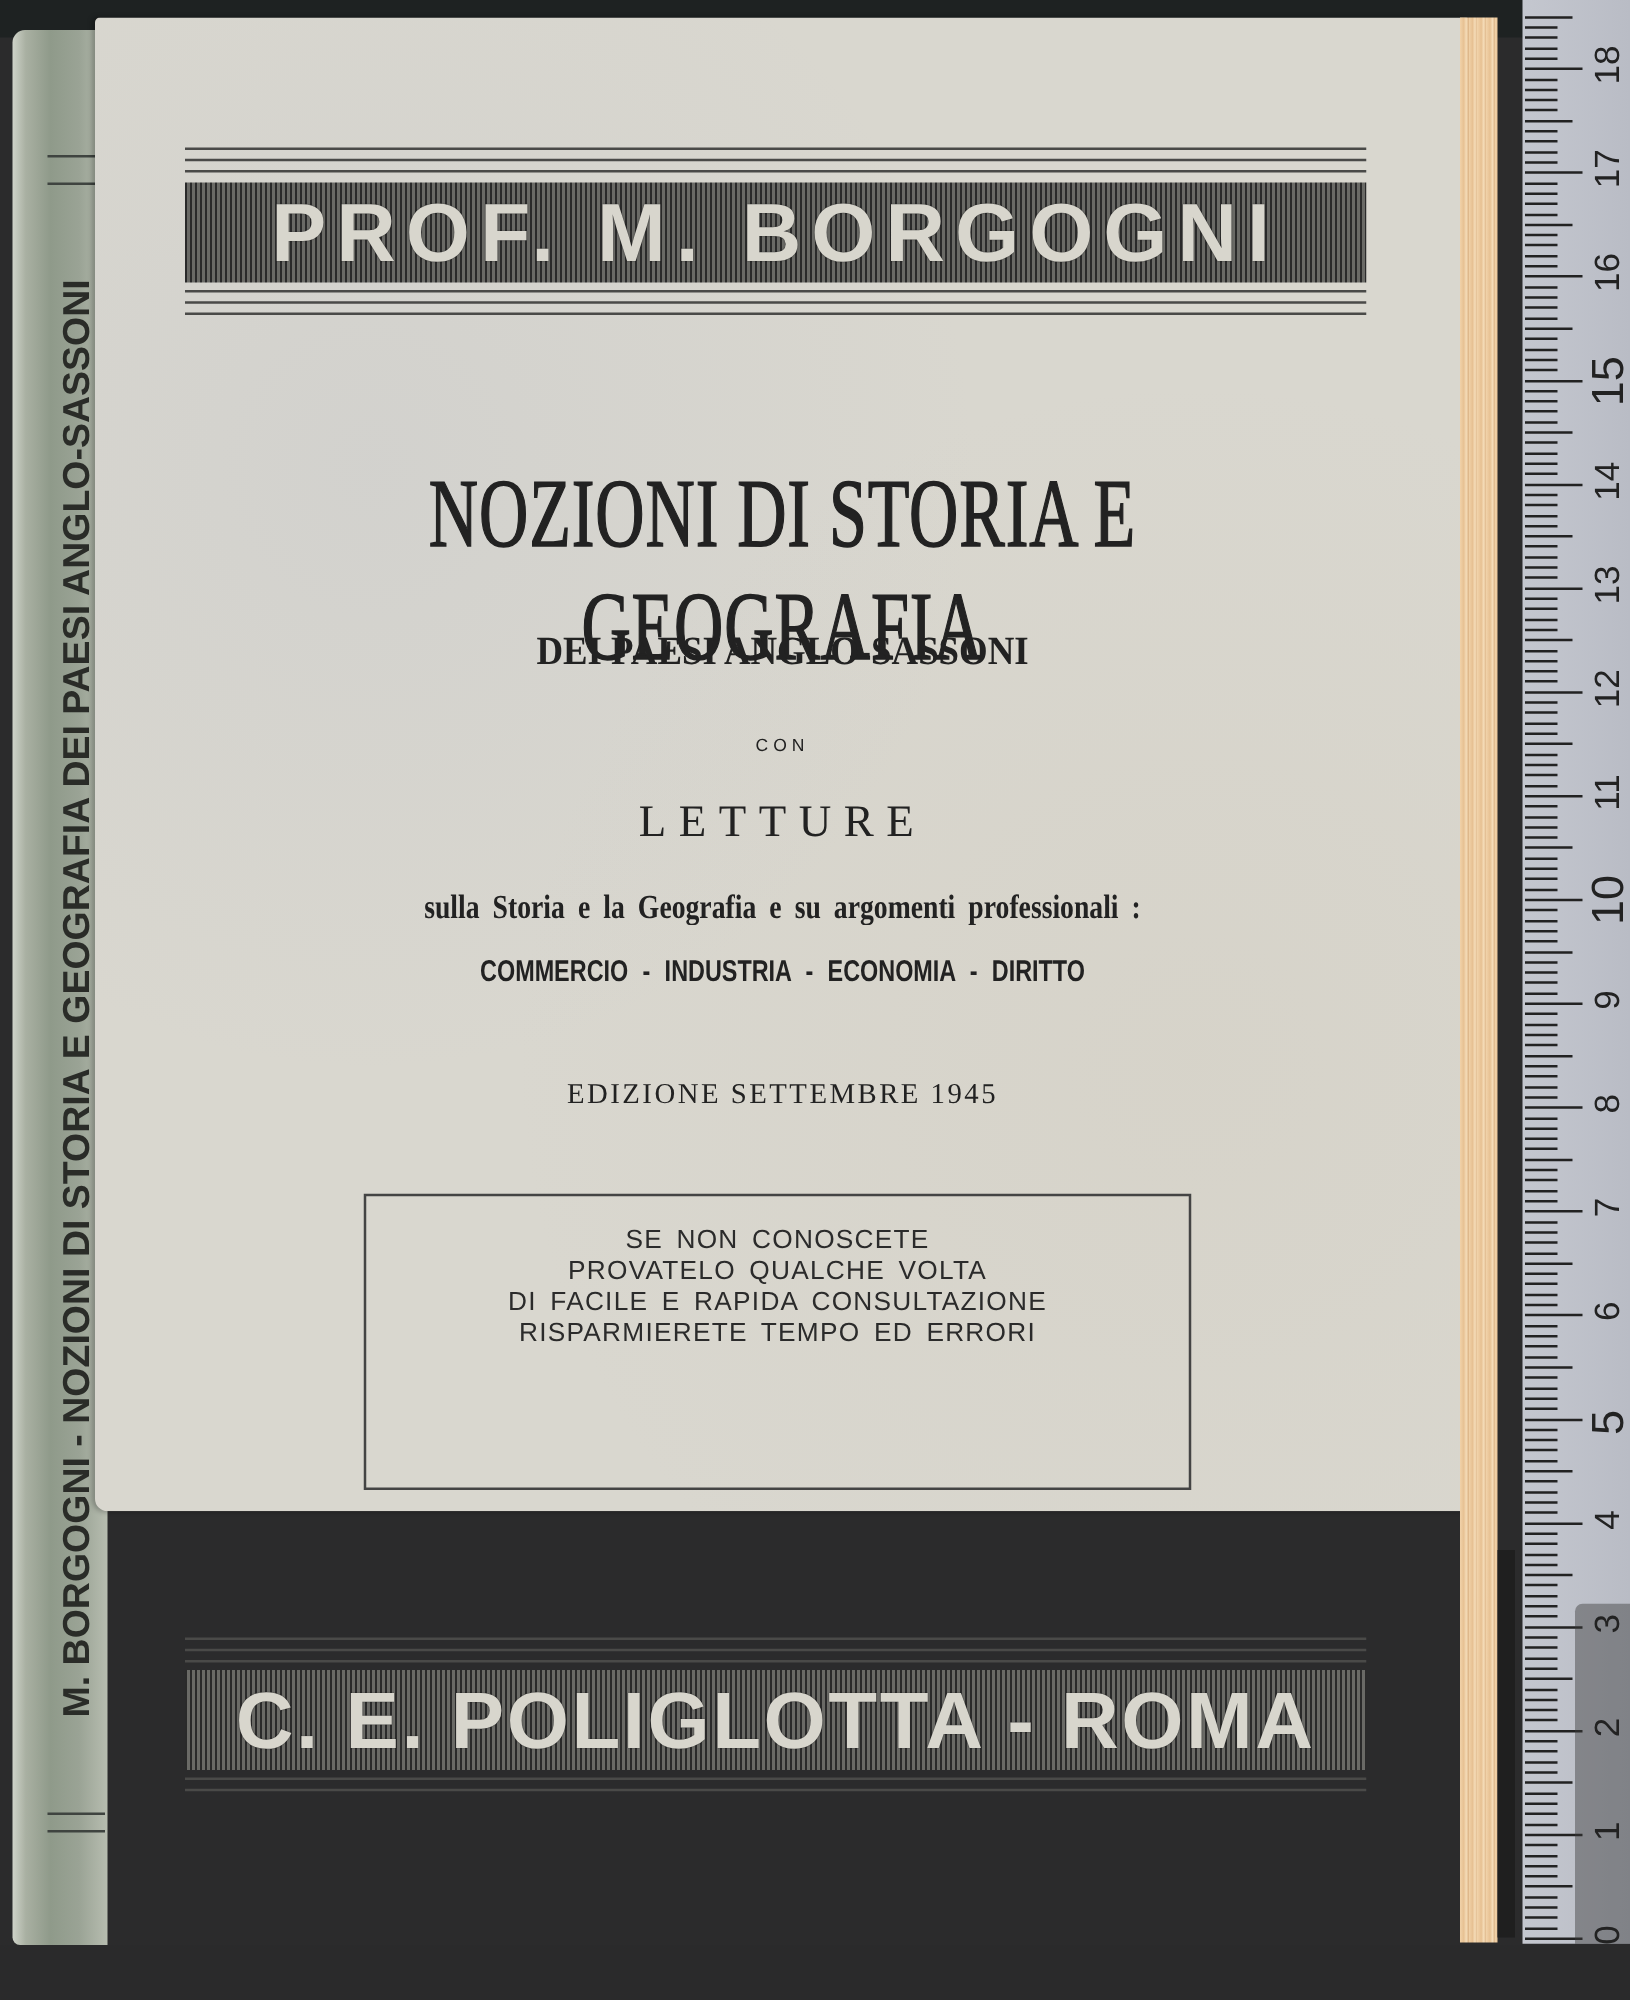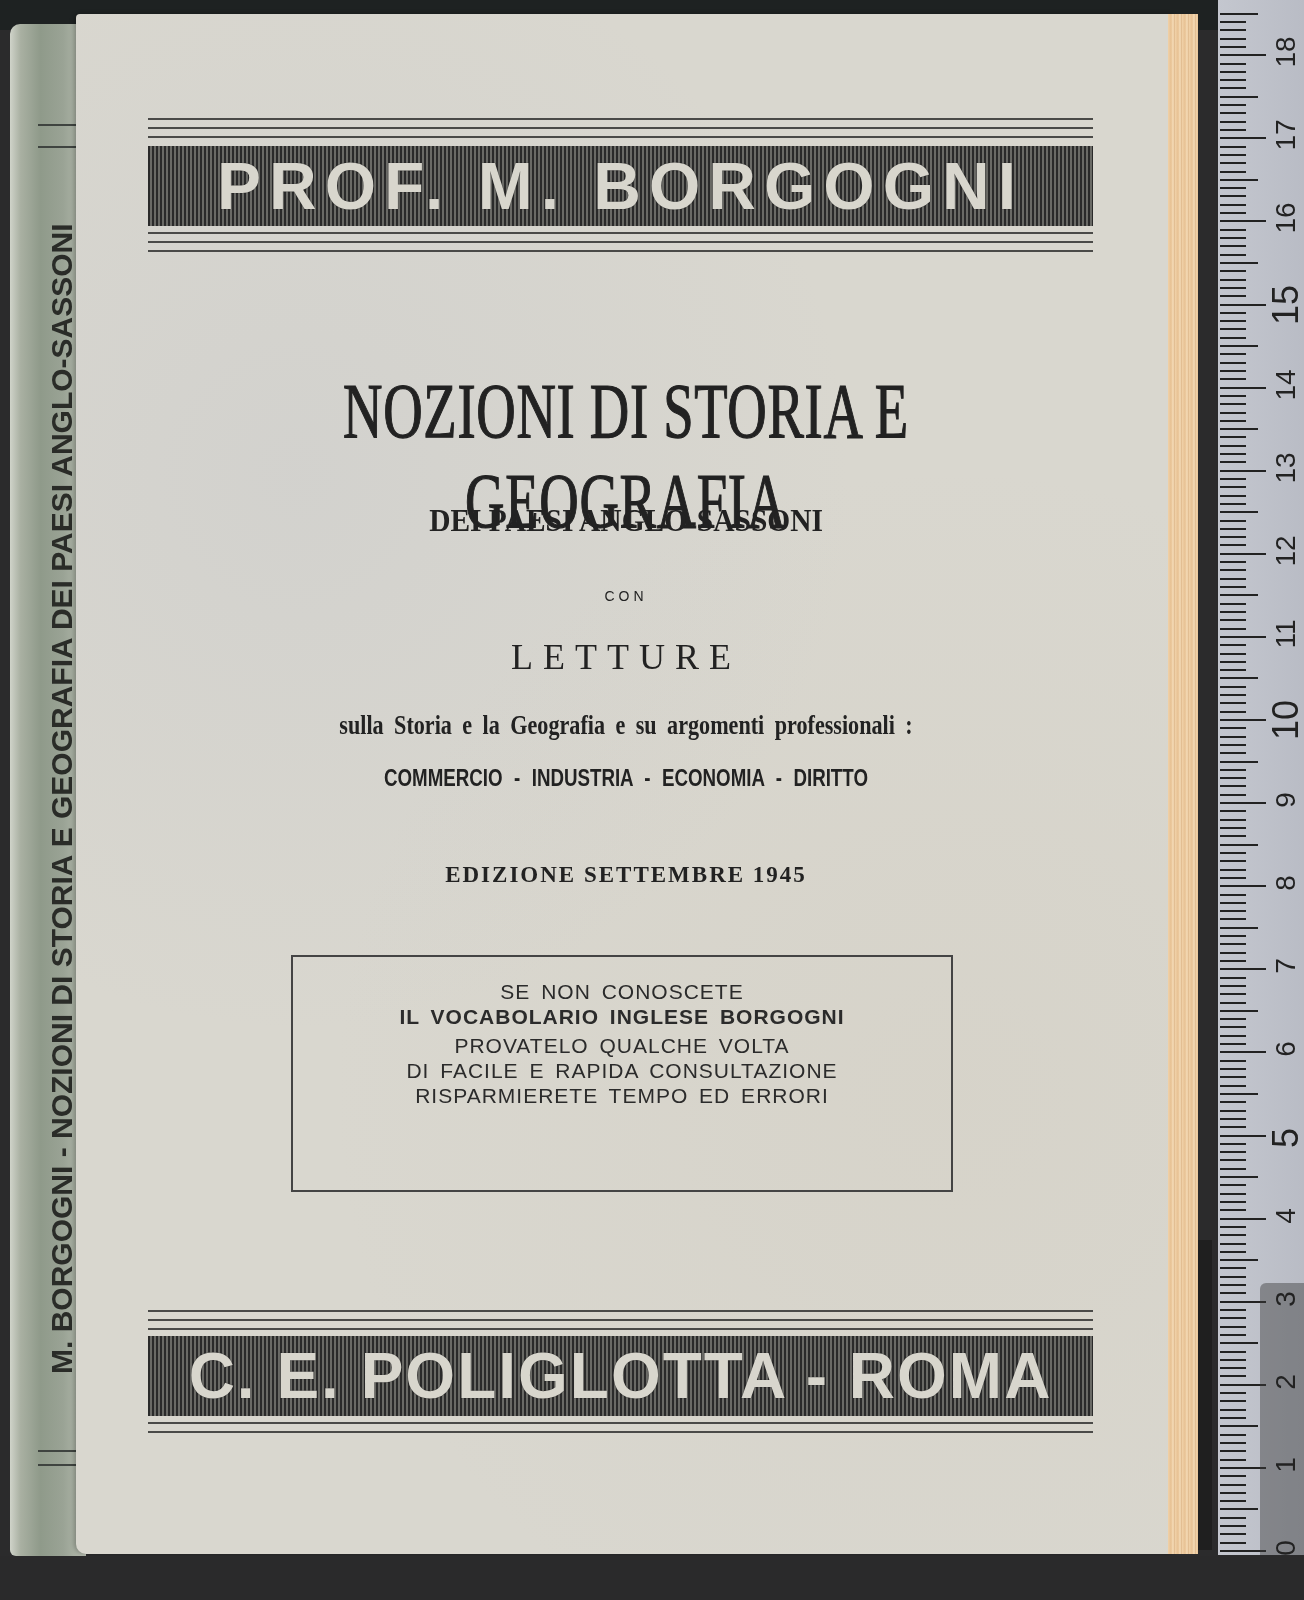--- a/index.html
+++ b/index.html
@@ -22,21 +22,21 @@
     font-family: "Liberation Sans Narrow","Liberation Sans", sans-serif; font-weight: 700;
     font-size: 30px; color: #2a2c28; letter-spacing: 0px; white-space: nowrap;
     display: flex; align-items: center; justify-content: center; text-align: center;
   }
   .page-edges {
     position: absolute; left: 1168px; top: 14px; width: 30px; height: 1540px;
     background: repeating-linear-gradient(90deg, #f1d2a9 0px, #e7c193 3px, #f5dcb8 5px, #dcb486 7px);
   }
   .gap { position: absolute; left: 1198px; top: 1240px; width: 14px; height: 310px; background: #1f1f1f; }
   .cover {
-    position: absolute; left: 76px; top: 14px; width: 1100px; height: 1540px;
+    position: absolute; left: 76px; top: 14px; width: 1100px; height: 1195px;
     background: #d9d7cf;
     background-image:
       radial-gradient(circle at 20% 30%, rgba(180,185,200,0.18) 0, transparent 40%),
       radial-gradient(circle at 80% 70%, rgba(200,190,170,0.15) 0, transparent 45%);
     border-radius: 4px 4px 6px 10px;
     box-shadow: -2px 0 4px rgba(0,0,0,0.25);
   }
   .rules { position: absolute; left: 72px; width: 945px; }
   .rules div { height: 2px; background: #4a4a48; margin-bottom: 7px; }
   .band {
@@ -55,21 +55,21 @@
   .title {
     position: absolute; left: 0; width: 1100px; text-align: center;
     font-family: "Liberation Serif", serif; color: #222;
   }
   .t1 { top: 352px; font-size: 78px; transform: scaleX(0.7); transform-origin: center; letter-spacing: 1px; font-weight: 400; -webkit-text-stroke: 1.2px #222; }
   .t2 { top: 488px; font-size: 32px; font-weight: 700; transform: scaleX(0.92); }
   .t3 { top: 574px; font-size: 14px; font-family: "Liberation Sans", sans-serif; letter-spacing: 4px; }
   .t4 { top: 622px; font-size: 36px; letter-spacing: 10px; }
   .t5 { top: 696px; font-size: 27px; font-weight: 700; transform: scaleX(0.82); word-spacing: 6px; }
   .t6 { top: 750px; font-size: 24px; font-family: "Liberation Sans", sans-serif; font-weight: 700; transform: scaleX(0.78); word-spacing: 8px; }
-  .t7 { top: 848px; font-size: 23px; font-weight: 700; letter-spacing: 2px; }
+  .t7 { top: 848px; font-size: 23px; font-weight: 400; letter-spacing: 2px; }
   .adbox {
     position: absolute; left: 215px; top: 941px; width: 662px; height: 237px;
     border: 2px solid #444; box-sizing: border-box;
     font-family: "Liberation Sans", sans-serif; color: #2b2b2b; text-align: center;
     padding-top: 22px;
   }
   .adbox div { font-size: 21px; line-height: 25px; letter-spacing: 1px; word-spacing: 4px; }
   .adbox .ad-strong { font-weight: 700; margin-bottom: 4px; font-size: 21px; }
   .ruler {
     position: absolute; left: 1218px; top: 0; width: 86px; height: 1555px;
@@ -114,21 +114,20 @@
   <div class="title t1">NOZIONI DI STORIA E GEOGRAFIA</div>
   <div class="title t2">DEI PAESI ANGLO-SASSONI</div>
   <div class="title t3">CON</div>
   <div class="title t4">LETTURE</div>
   <div class="title t5">sulla Storia e la Geografia e su argomenti professionali :</div>
   <div class="title t6">COMMERCIO - INDUSTRIA - ECONOMIA - DIRITTO</div>
   <div class="title t7">EDIZIONE SETTEMBRE 1945</div>
 
   <div class="adbox">
     <div>SE NON CONOSCETE</div>
-    <div class="ad-strong">IL  VOCABOLARIO INGLESE BORGOGNI</div>
     <div>PROVATELO QUALCHE VOLTA</div>
     <div>DI FACILE E RAPIDA CONSULTAZIONE</div>
     <div>RISPARMIERETE TEMPO ED ERRORI</div>
   </div>
 
   <div class="rules" style="top:1296px">
       <div></div>
       <div></div>
       <div></div>
     </div>

